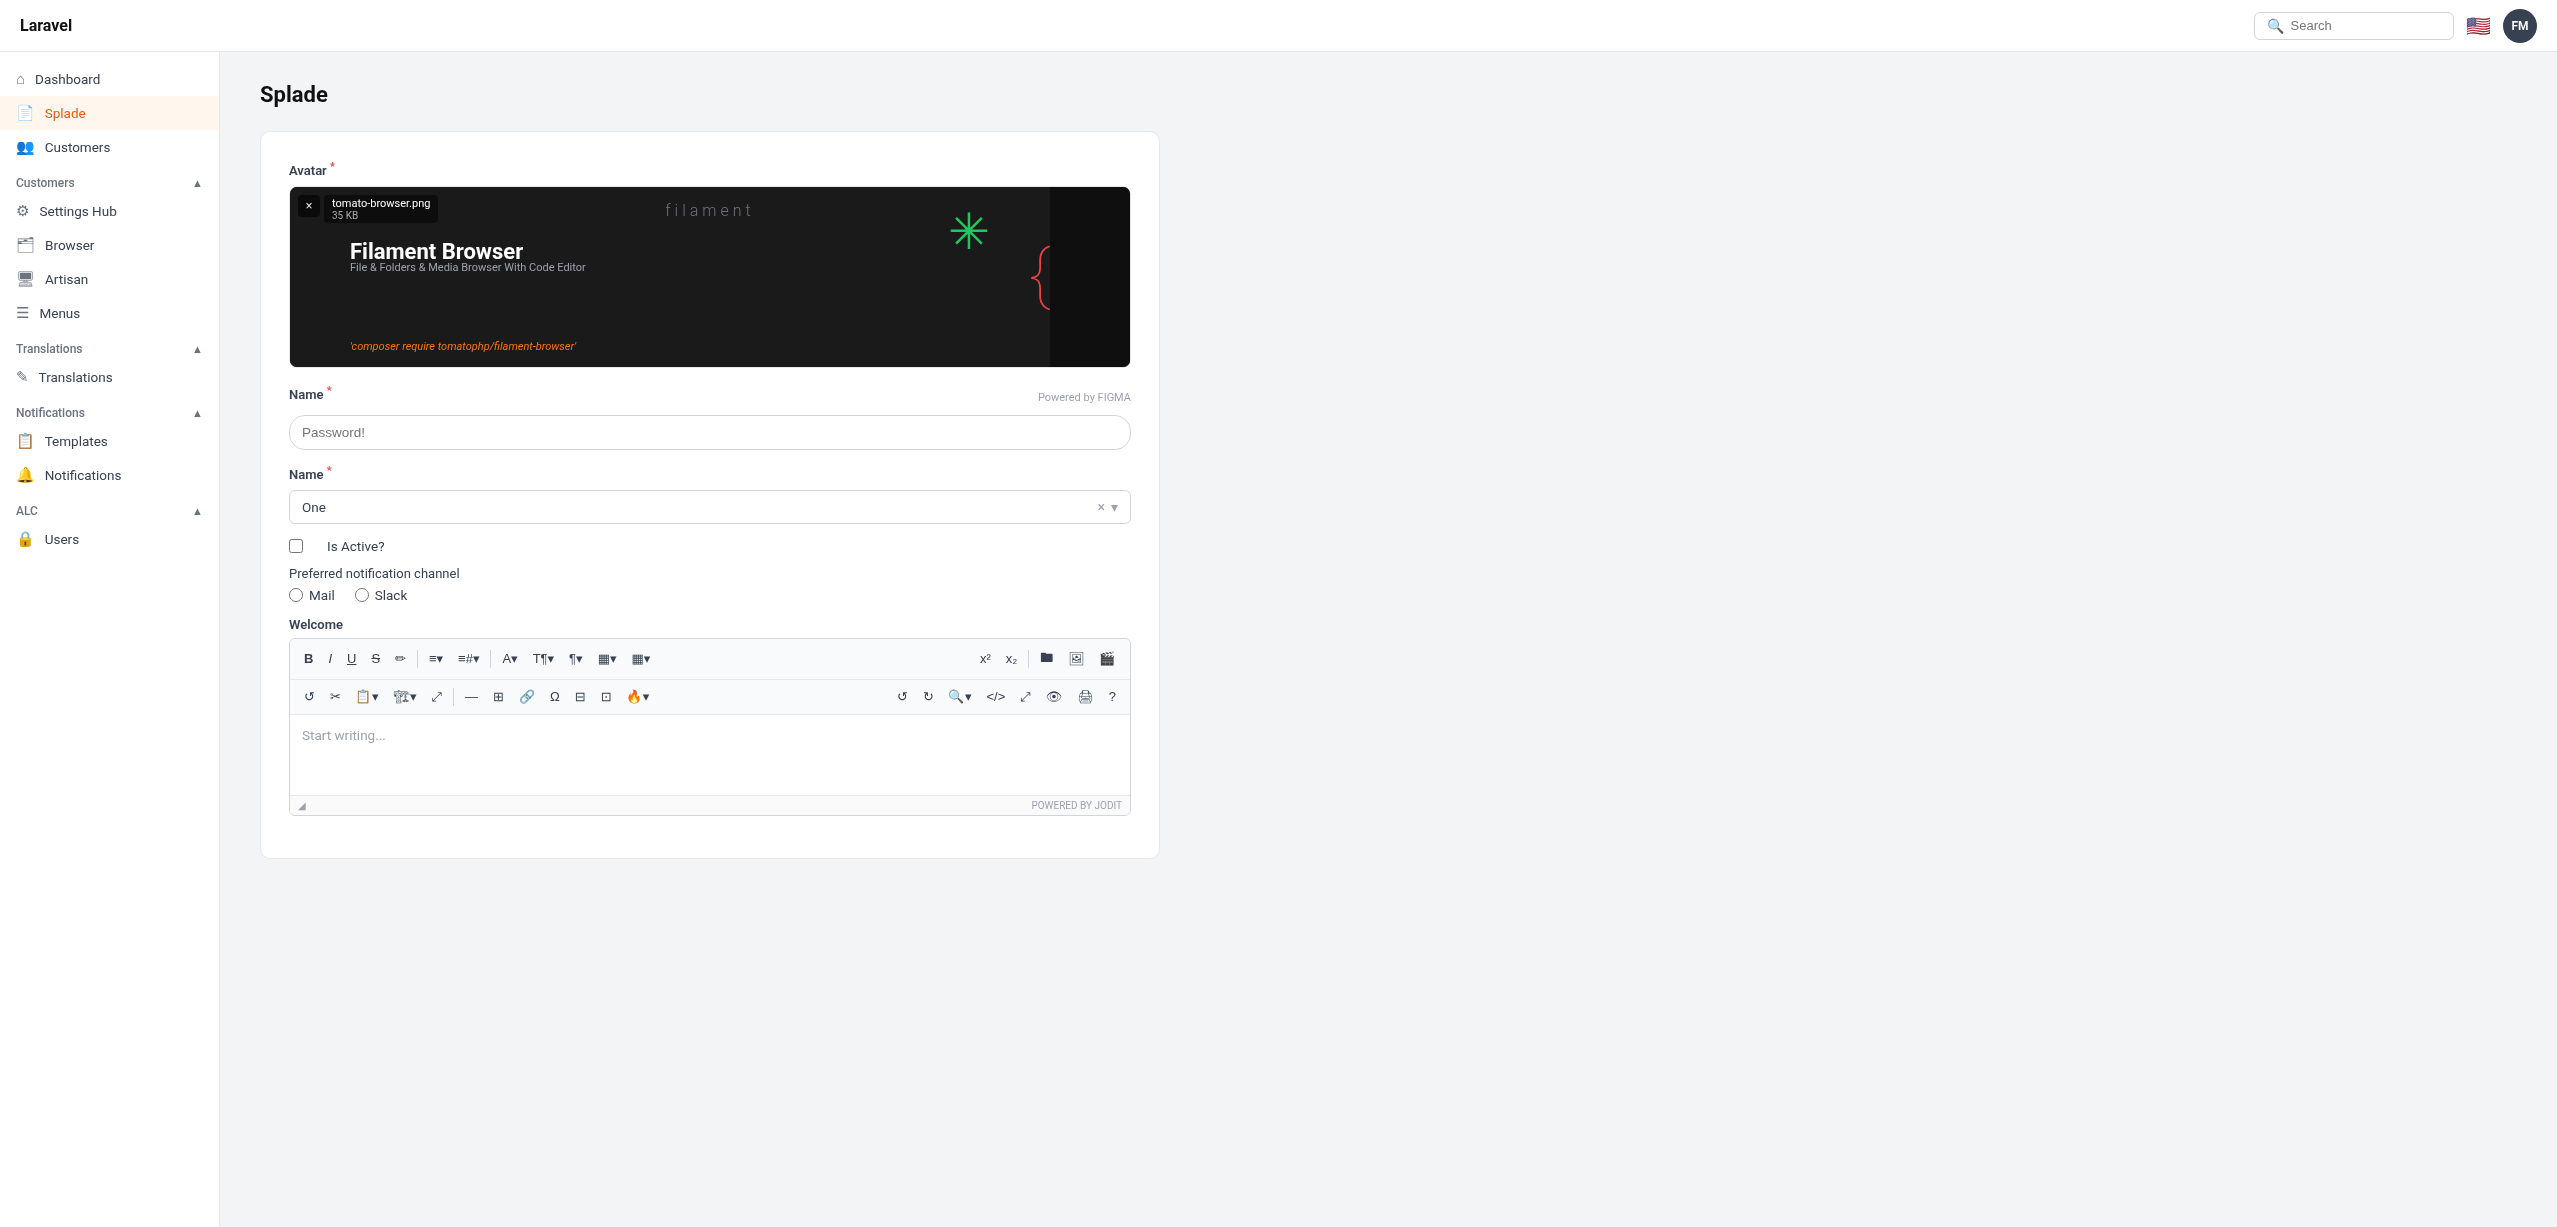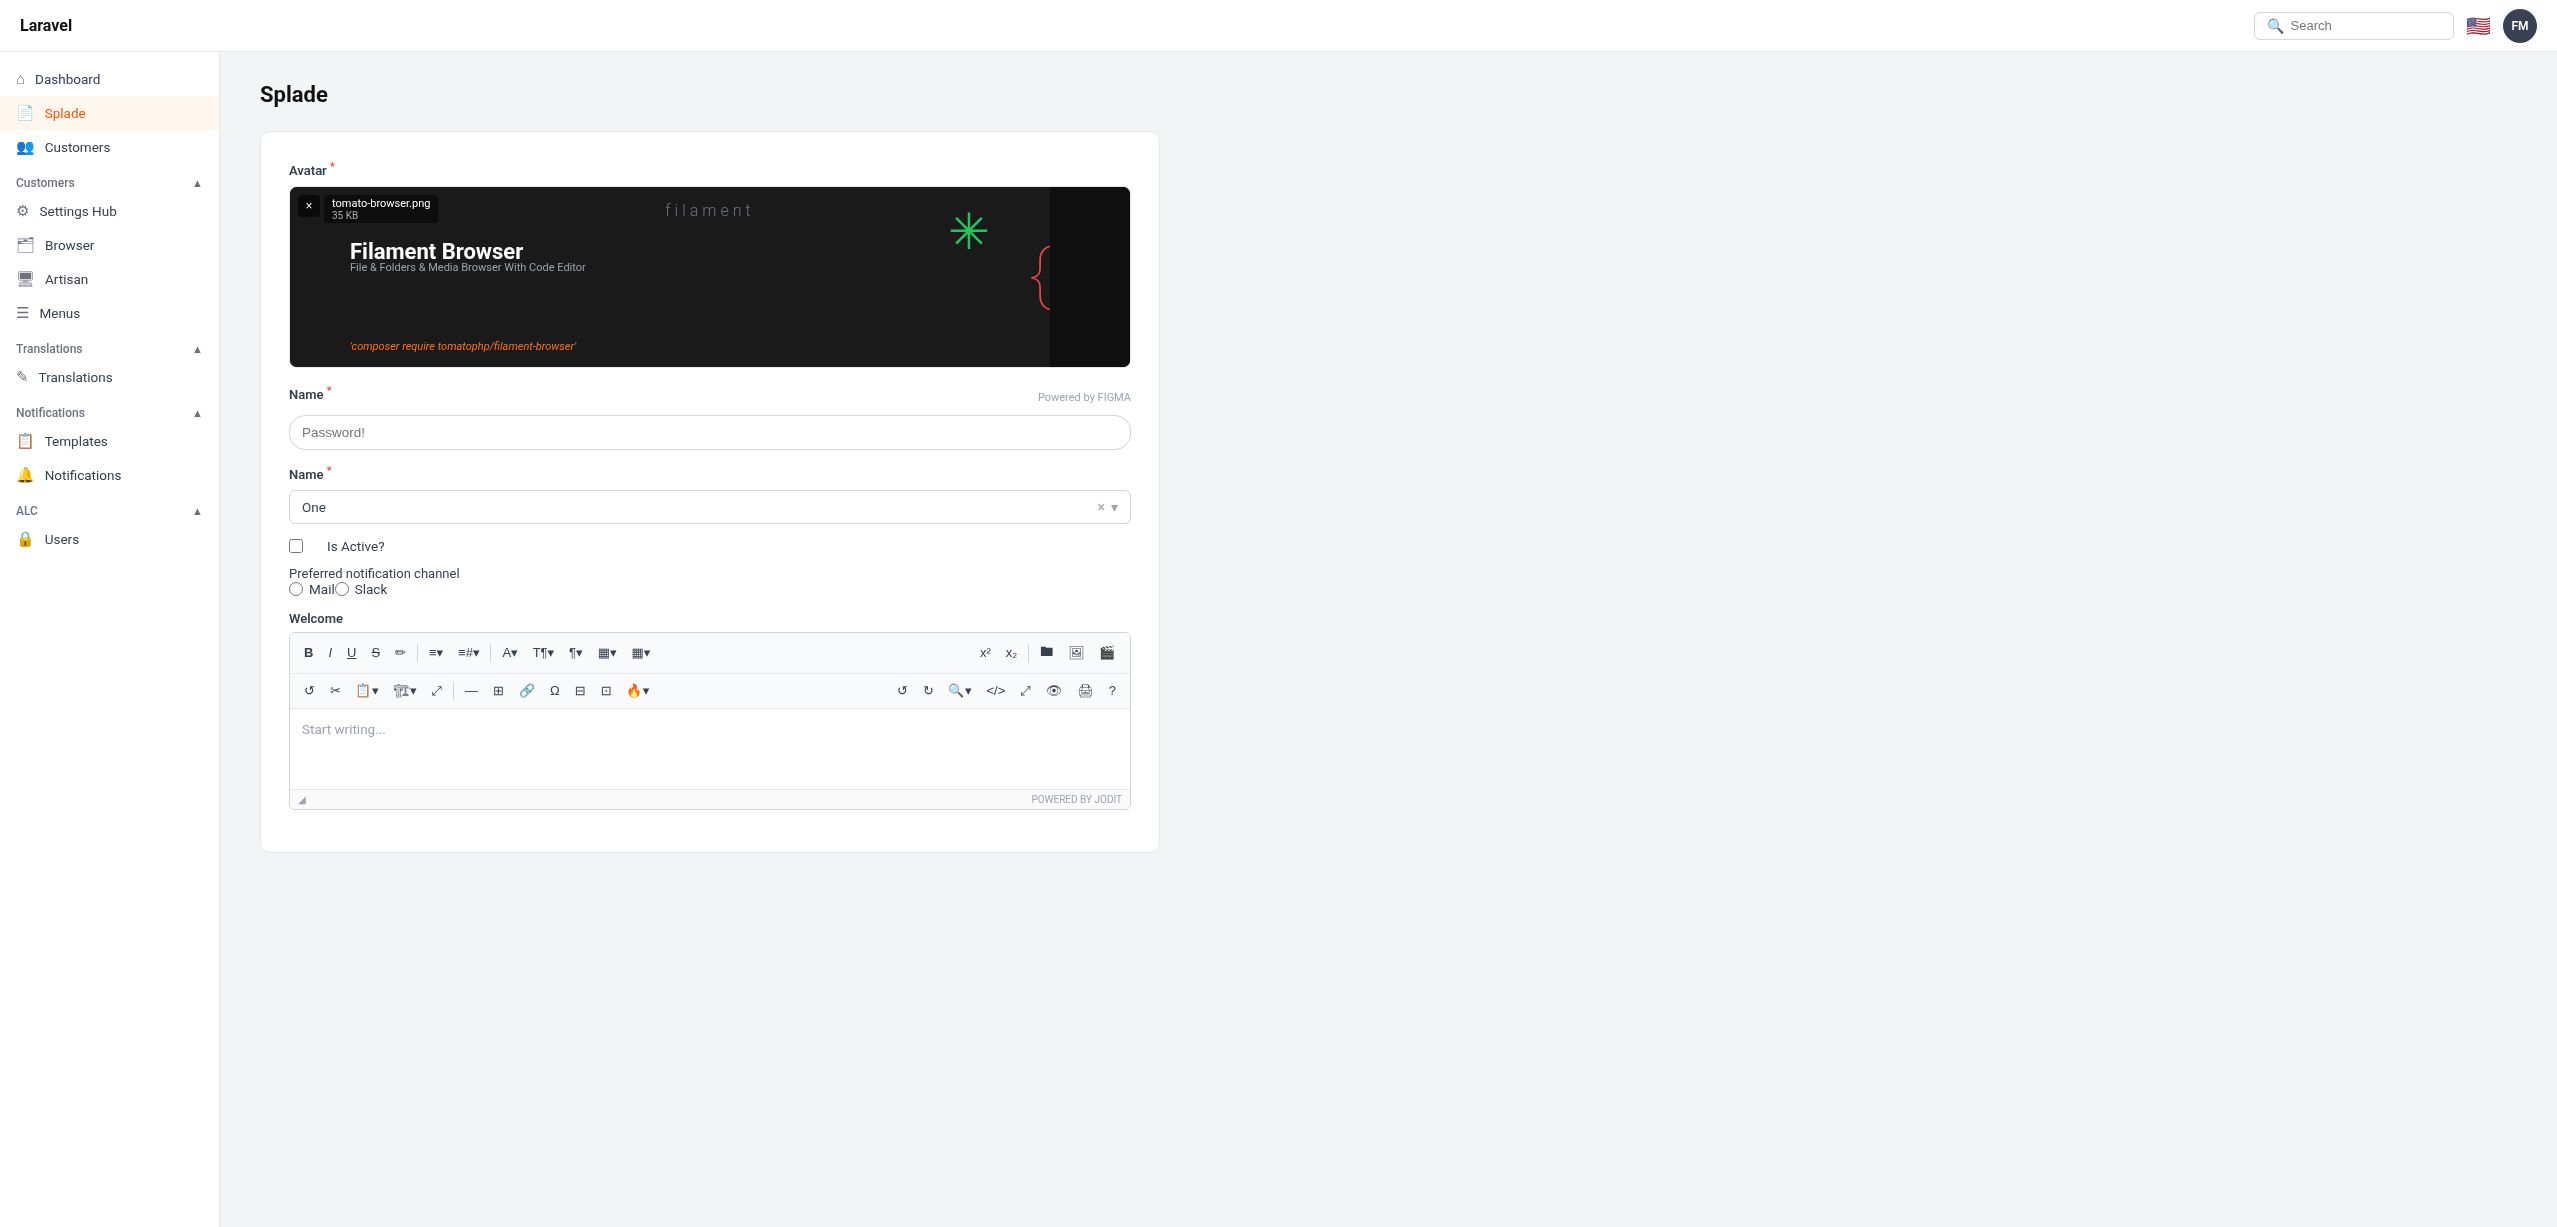--- a/index.html
+++ b/index.html
@@ -50,21 +50,21 @@
     .select-wrapper { display: flex; align-items: center; border: 1px solid #d1d5db; border-radius: 6px; padding: 8px 12px; background: #fff; }
     .select-value { flex: 1; font-size: 13.5px; color: #374151; }
     .select-actions { display: flex; align-items: center; gap: 6px; color: #9ca3af; font-size: 14px; }
 
     
     .checkbox-row { display: flex; align-items: center; gap: 24px; margin-bottom: 12px; }
     .checkbox-row input[type=checkbox] { width: 14px; height: 14px; }
     .checkbox-row label { font-size: 13.5px; color: #374151; }
 
     
-    .radio-row { display: flex; align-items: flex-start; margin-bottom: 14px; }
+    .radio-row { display: flex; align-items: flex-start; gap: 20px; margin-bottom: 14px; }
     .radio-option { display: flex; align-items: center; gap: 6px; font-size: 13.5px; color: #374151; }
     .radio-option input[type=radio] { width: 14px; height: 14px; }
 
     
     .editor-label { font-size: 13px; font-weight: 600; color: #374151; margin-bottom: 6px; }
     .editor-wrapper { border: 1px solid #d1d5db; border-radius: 6px; overflow: hidden; }
     .editor-toolbar { background: #f9fafb; border-bottom: 1px solid #e5e7eb; padding: 6px 8px; display: flex; flex-wrap: wrap; gap: 3px; align-items: center; }
     .tb-btn { background: none; border: none; padding: 3px 6px; border-radius: 3px; cursor: pointer; font-size: 13px; color: #374151; display: flex; align-items: center; }
     .tb-sep { width: 1px; height: 18px; background: #d1d5db; margin: 0 2px; }
     .tb-row2 { border-bottom: 1px solid #e5e7eb; }
@@ -216,21 +216,21 @@
           </div>
         </div>
       </div>
 
       <div class="checkbox-row">
         <input type="checkbox" id="is-active" style="">
         <label for="is-active">Is Active?</label>
       </div>
 
       <div class="form-group">
-        <div style="font-size:13px;color:#374151;margin-bottom:0;">Preferred notification channel</div>
+        <div style="font-size:13px;color:#374151;margin-bottom:6px;">Preferred notification channel</div>
         <div class="radio-row">
           <div class="radio-option">
             <input type="radio" name="channel" id="mail" style="">
             <label for="mail">Mail</label>
           </div>
           <div class="radio-option">
             <input type="radio" name="channel" id="slack" style="">
             <label for="slack">Slack</label>
           </div>
         </div>

